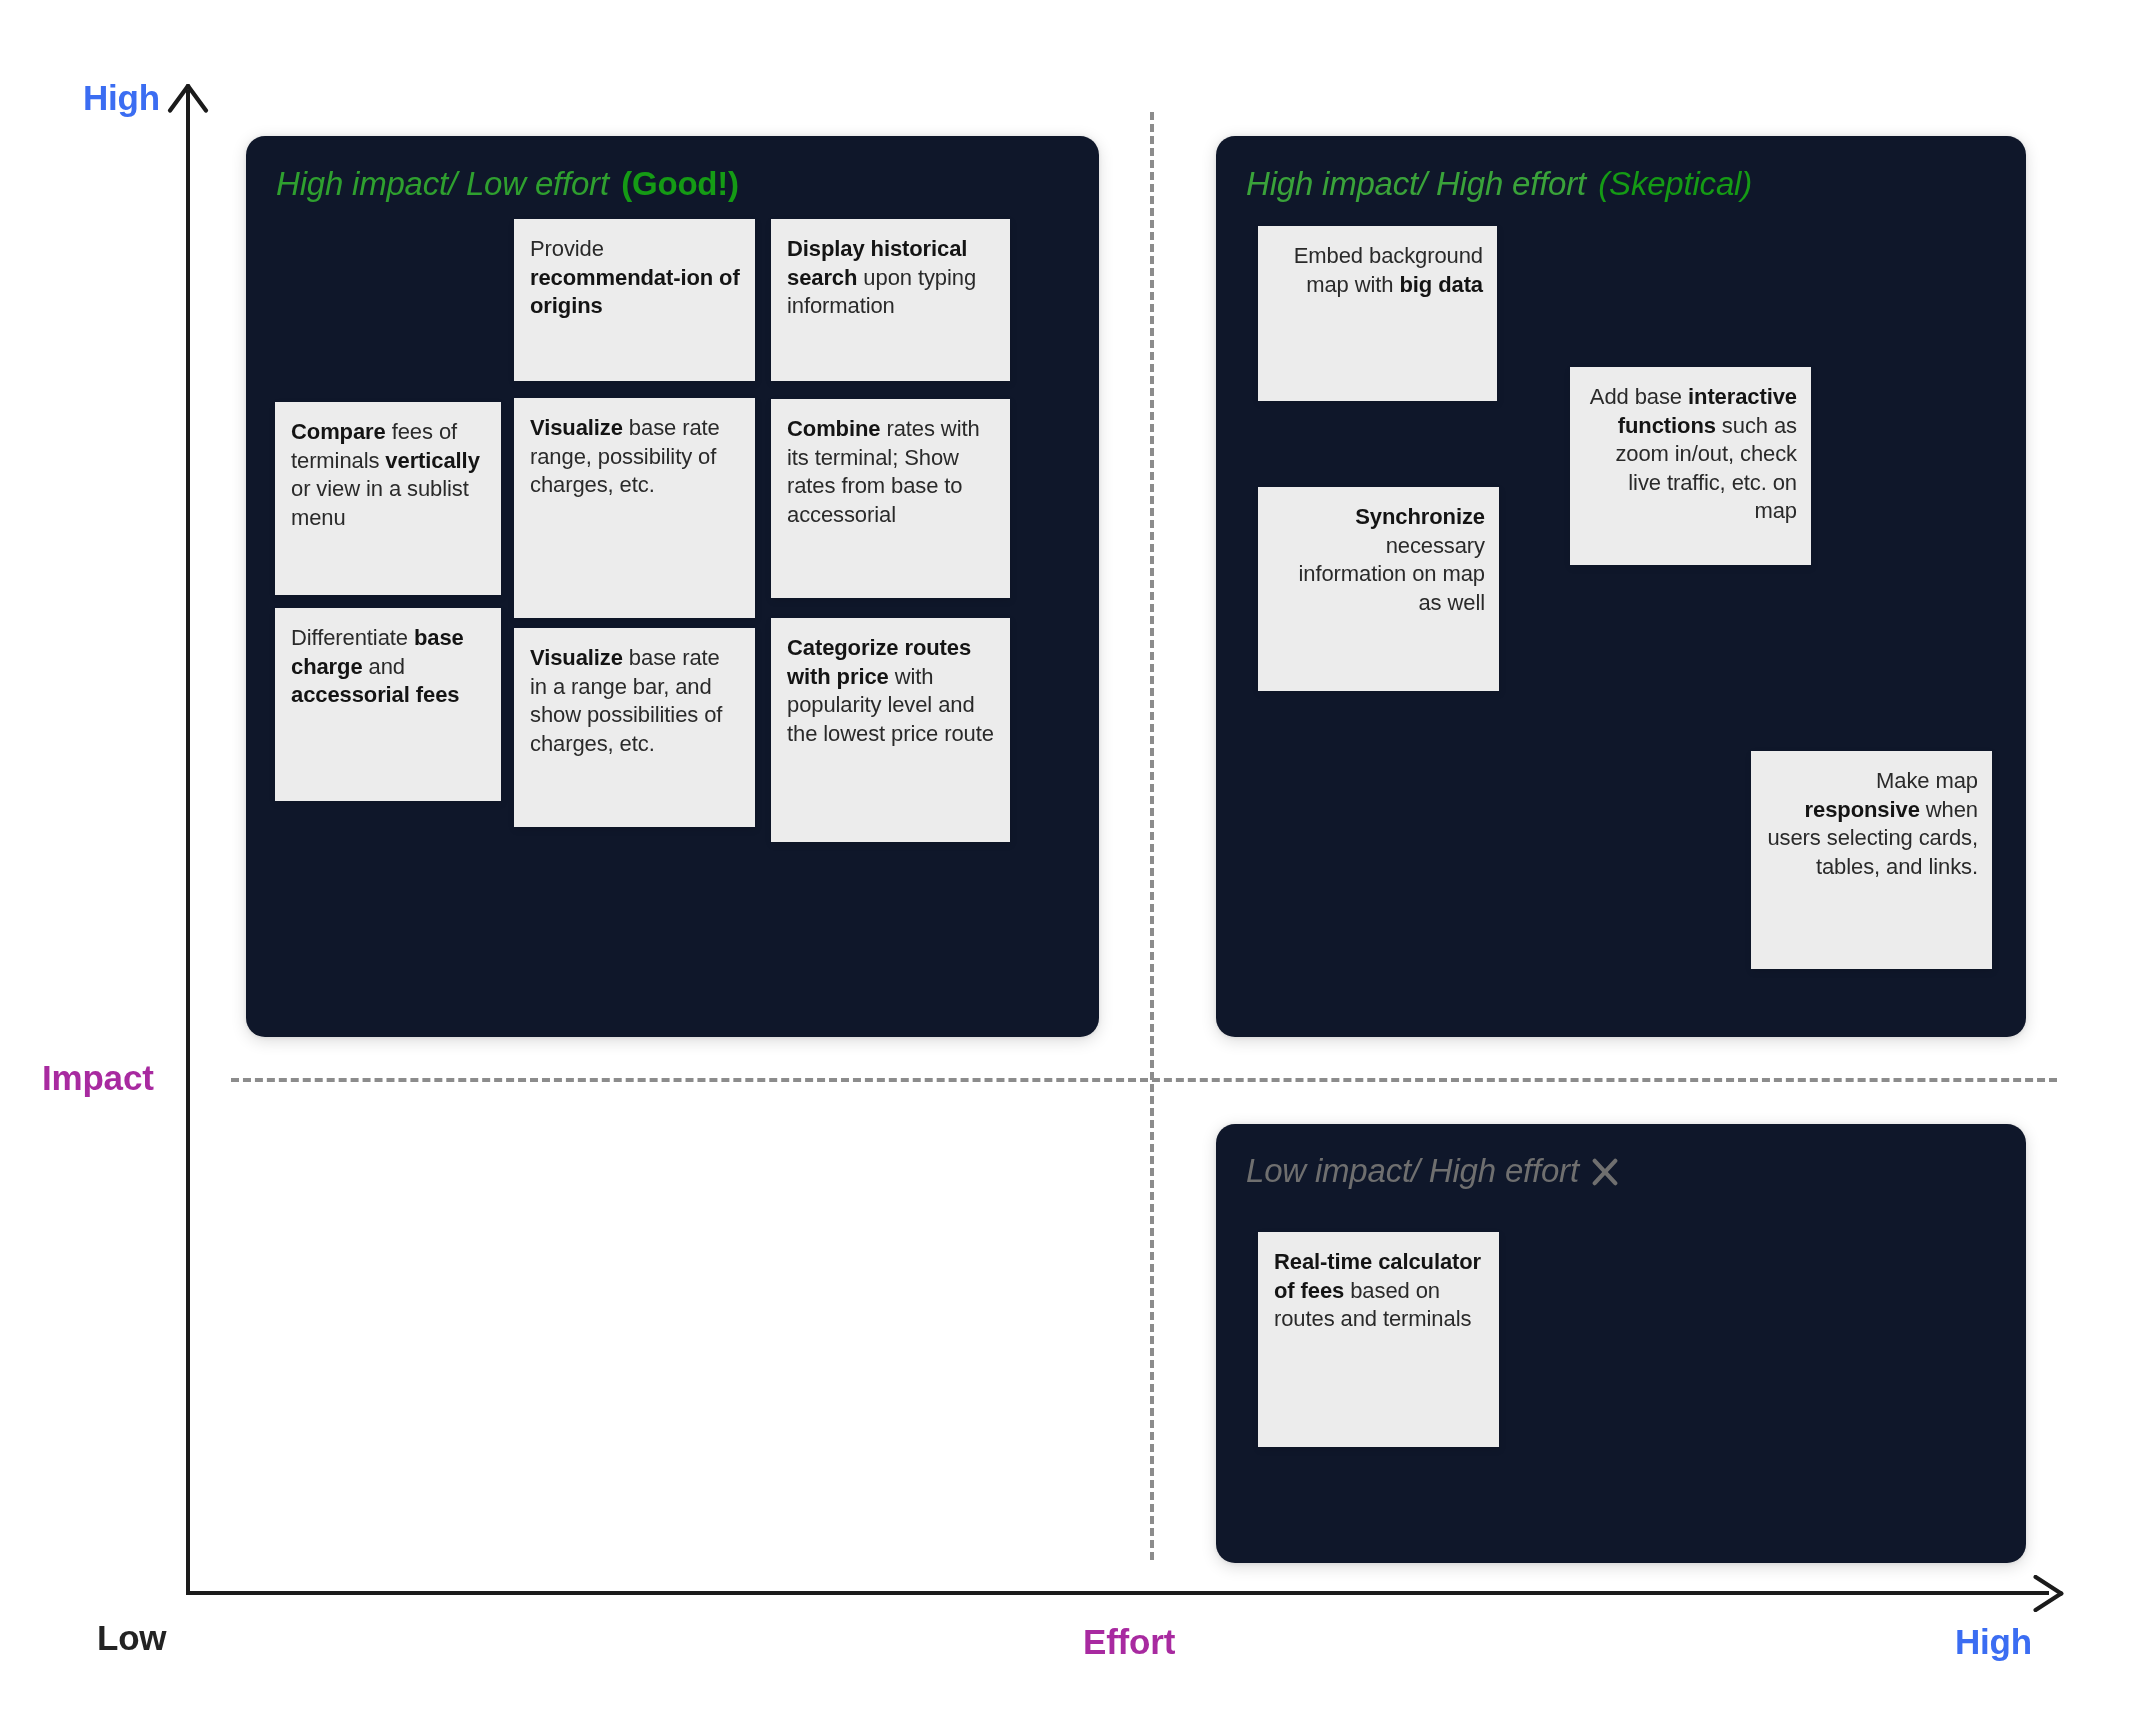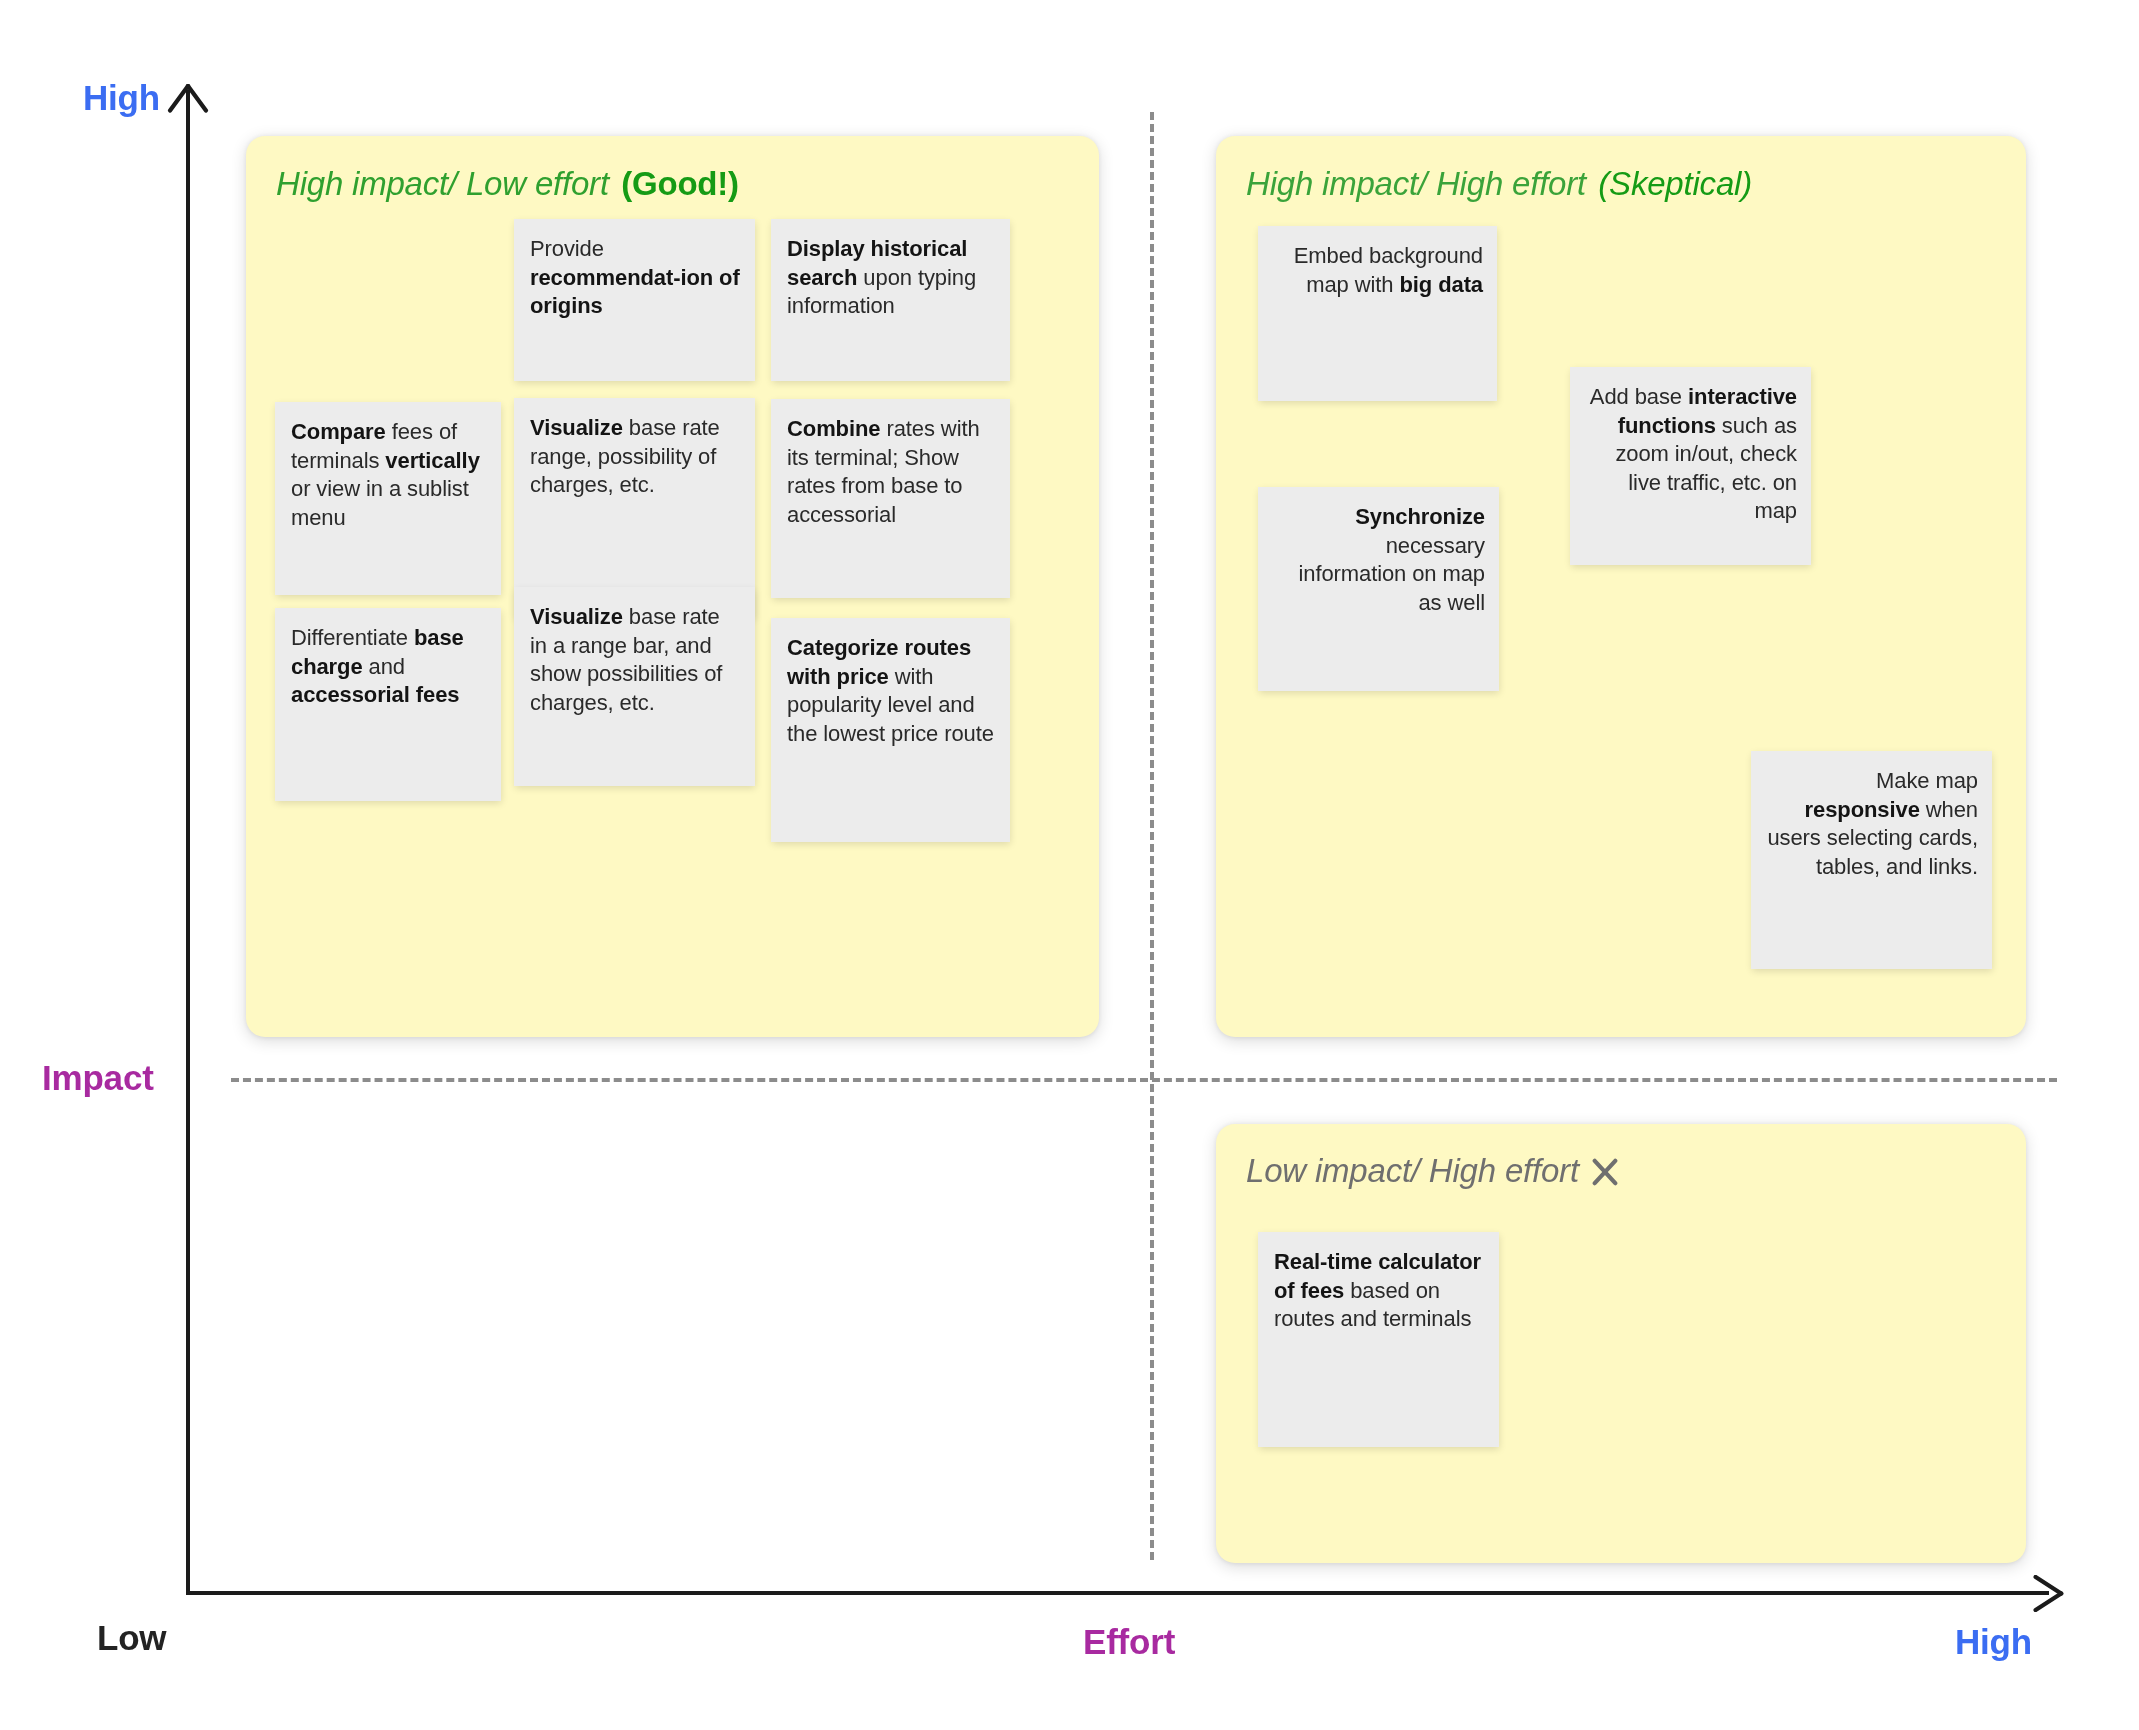--- a/index.html
+++ b/index.html
@@ -77,21 +77,21 @@
     left: 231px;
     top: 1078px;
     width: 1826px;
     height: 0;
     border-top: 4.2px dashed #8c8c8c;
   }
 
   
   .panel {
     position: absolute;
-    background: #fef9c3;
+    background: #0f172a;
     border-radius: 19px;
     box-shadow: 0 3.3px 16px rgba(0,0,0,0.14), 0 0.9px 4.7px rgba(0,0,0,0.07);
     text-decoration: underline;
   }
   #panel-tl { left: 246px;  top: 136px;  width: 853px; height: 901px; }
   #panel-tr { left: 1216px; top: 136px;  width: 810px; height: 901px; text-align: right; }
   #panel-bl { left: 246px;  top: 1124px; width: 853px; height: 439px; }
   #panel-br { left: 1216px; top: 1124px; width: 810px; height: 439px; }
 
   .panel-title {
@@ -187,21 +187,21 @@
     </div>
 
     <div class="card" style="left:525px; top:263px; width:239px; height:199px;">
       <span><b>Combine</b><span> rates with its terminal; Show rates from base to accessorial</span></span>
     </div>
 
     <div class="card" style="left:29px; top:472px; width:226px; height:193px;">
       <span><span>Differentiate </span><b>base charge</b><span> and </span><b>accessorial fees</b></span>
     </div>
 
-    <div class="card" style="left:268px; top:451px; width:241px; height:199px;">
+    <div class="card" style="left:268px; top:492px; width:241px; height:199px;">
       <span><b>Visualize</b><span> base rate in a range bar, and show possibilities of charges, etc.</span></span>
     </div>
 
     <div class="card" style="left:525px; top:482px; width:239px; height:224px;">
       <span><b>Categorize routes with price</b><span> with popularity level and the lowest price route</span></span>
     </div>
   </div>
 
   <div class="panel" id="panel-tr">
     <div class="panel-title skept">

